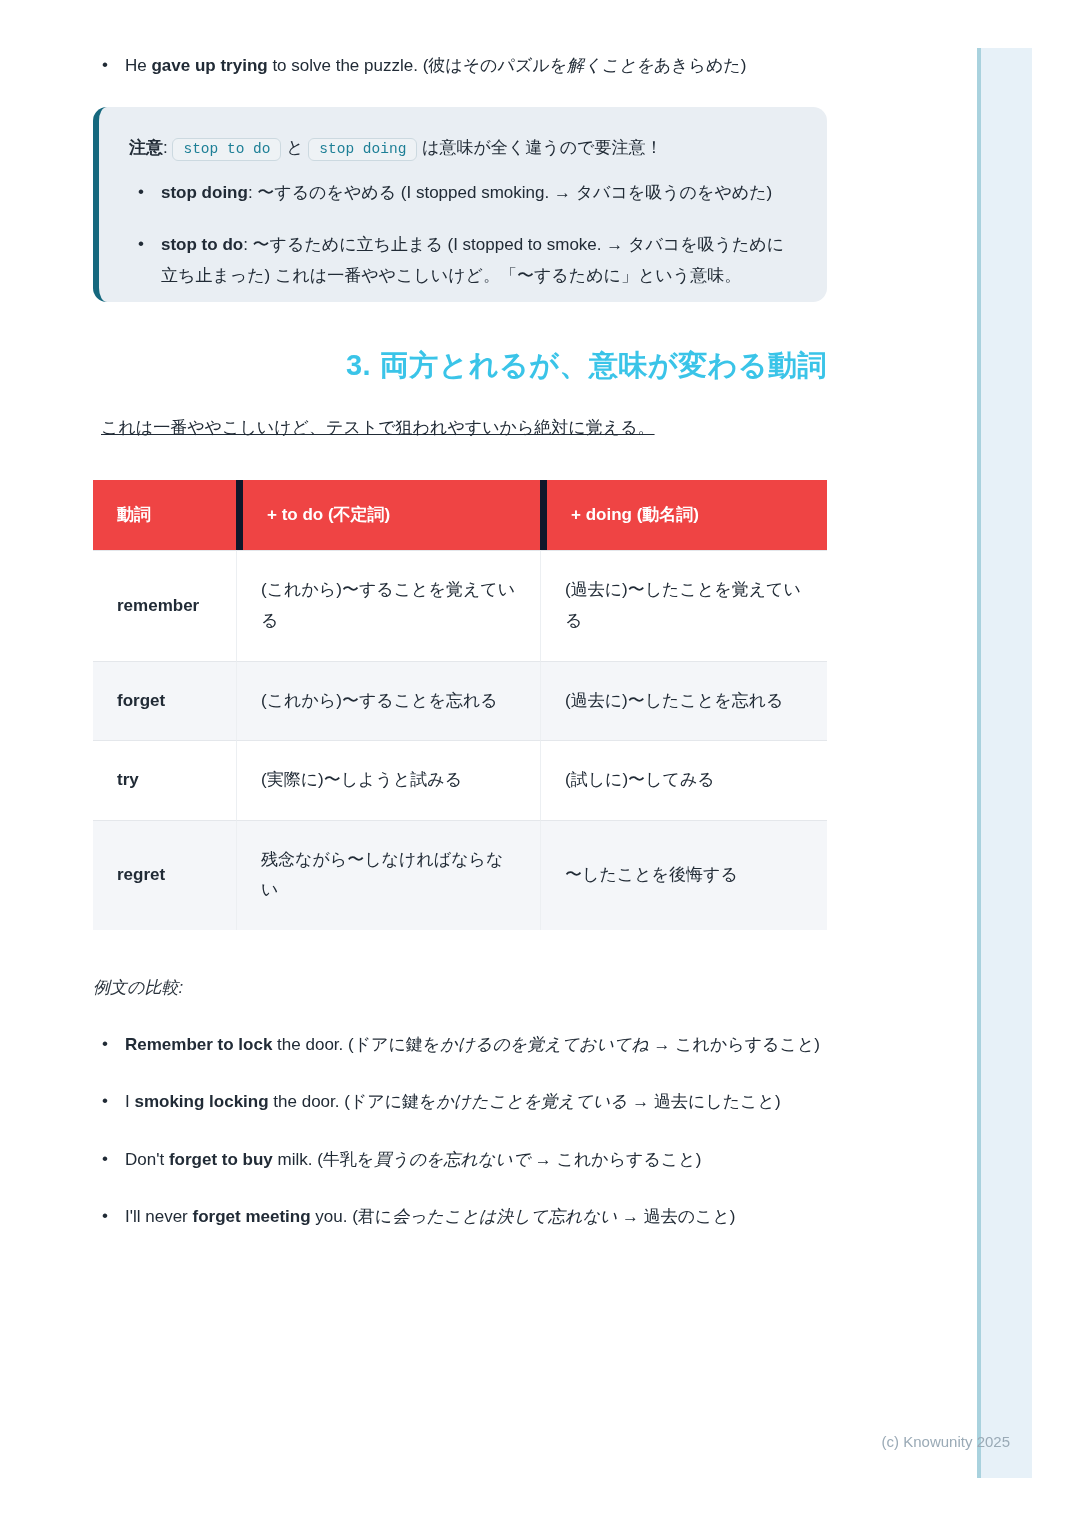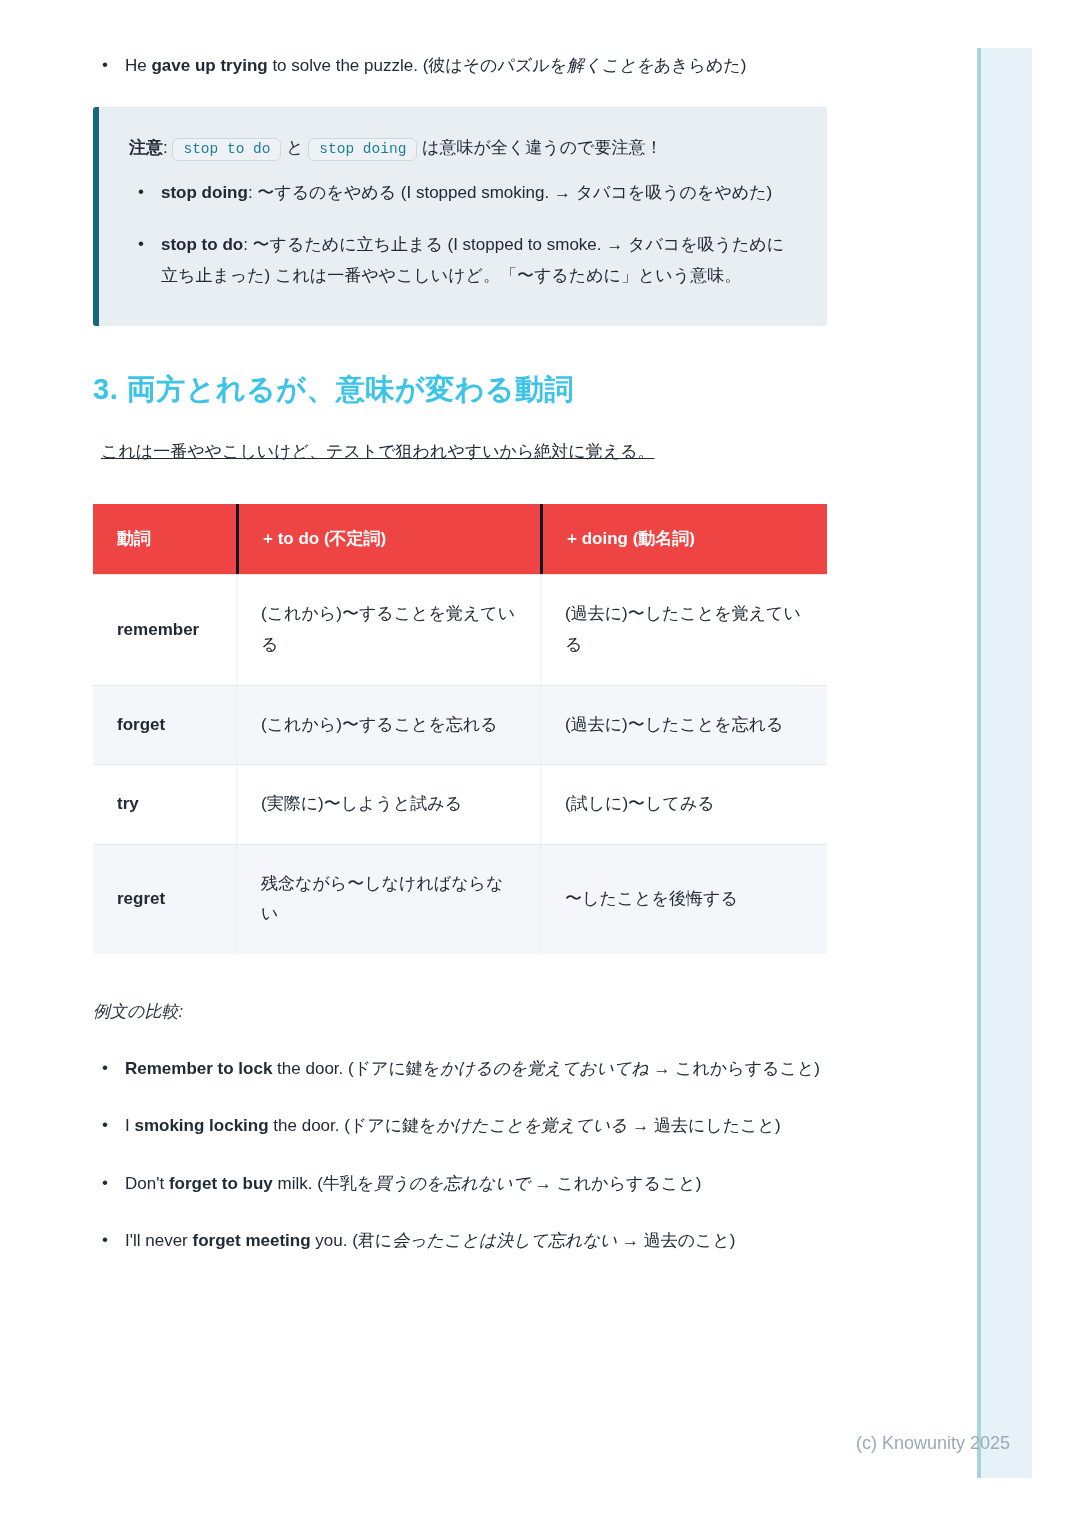--- a/index.html
+++ b/index.html
@@ -19,22 +19,22 @@
   li.bullet::before { content:"\2022"; position:absolute; left:9px; top:-1px; color:#212b36; }
 
   .b { font-weight:bold;margin-top:48px; }
   .i { font-style:italic; }
 
   
   .callout {
     margin-top:20px;
     background:#e9eef3;
     border-left:6px solid #15687e;
-    border-radius:3px;
-    padding:24px 28px 34px 30px;
+    border-radius:14px;
+    padding:24px 28px 10px 30px;
   }
   .callout-title { font-size:17px; line-height:2.0; }
   .callout ul { margin-top:12px; }
   .callout li.bullet { margin-bottom:20px; }
   .callout li.bullet:last-child { margin-bottom:0; }
   code {
     font-family:"Liberation Mono","DejaVu Sans Mono",monospace;
     background:#eef2f5;
     border:1px solid #ccd9e0;
     border-radius:6px;
@@ -43,31 +43,32 @@
     font-size:14.5px;
     white-space:nowrap;
   }
 
   h2.section-heading {
     color:#3ac4e8;
     font-size:29px;
     font-weight:bold;
     margin:44px 0 0 0;
     letter-spacing:0.5px;
+    text-align:right;
   }
   p.section-intro { font-size:17px; line-height:1.8; margin:27px 0 0 8px;text-decoration:underline; }
 
   
   table.verb-table { border-collapse:separate; border-spacing:0; margin-top:37px; width:734px; }
   table.verb-table thead th {
     background:#ef4444; color:#ffffff;
     font-size:17px; font-weight:bold; text-align:left;
     padding:24px 24px; line-height:1.3;
   }
-  table.verb-table thead th + th { border-left:3px solid #0f172a; }
+  table.verb-table thead th + th { border-left:7px solid #0f172a; }
   table.verb-table col.c1 { width:143px; }
   table.verb-table col.c2 { width:304px; }
   table.verb-table col.c3 { width:287px; }
   table.verb-table tbody td {
     font-size:17px; line-height:1.8;
     padding:24px 24px;
     border-top:1px solid #e4e7eb;
     vertical-align:middle;
     background:#ffffff;
   }
@@ -83,21 +84,21 @@
     left:977px; top:48px;
     width:55px; height:1430px;
     background:#e7f1f8;
     border-left:4px solid #a9d2de;
     z-index:1;
   }
   .copyright {
     position:absolute;
     top:1433px; left:0; width:1010px;
     text-align:right;
-    font-size:18px;
+    font-size:15px;
     color:#9aaab6;
     z-index:2;
   }
 </style>
 </head>
 <body>
 
 <div class="right-strip"></div>
 
 <div class="content">

